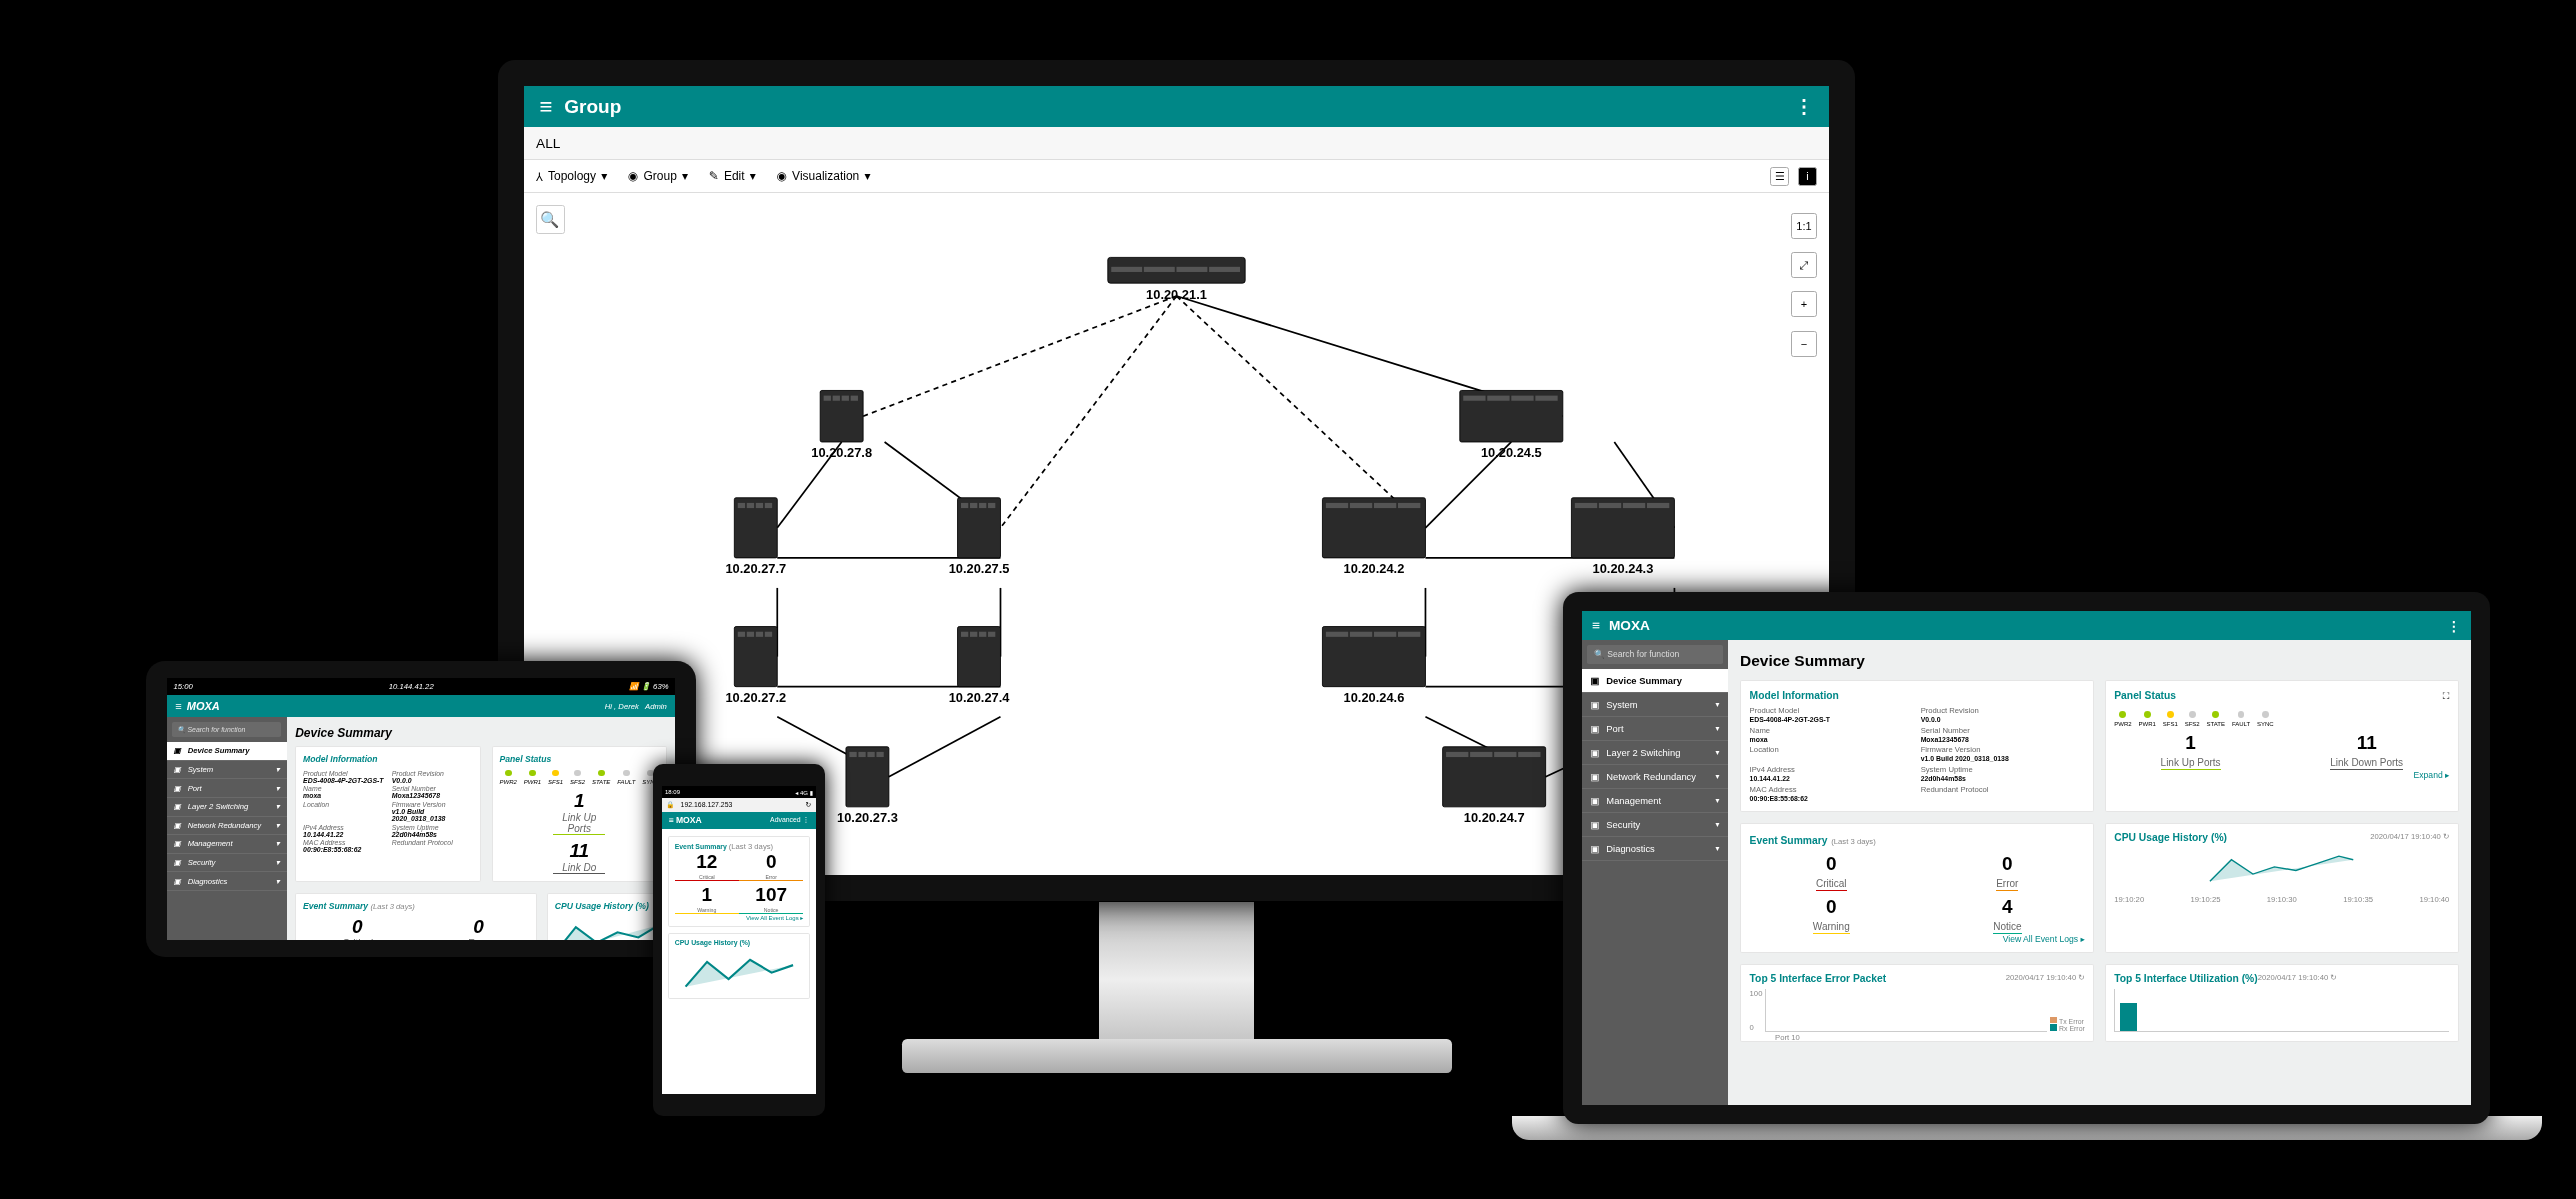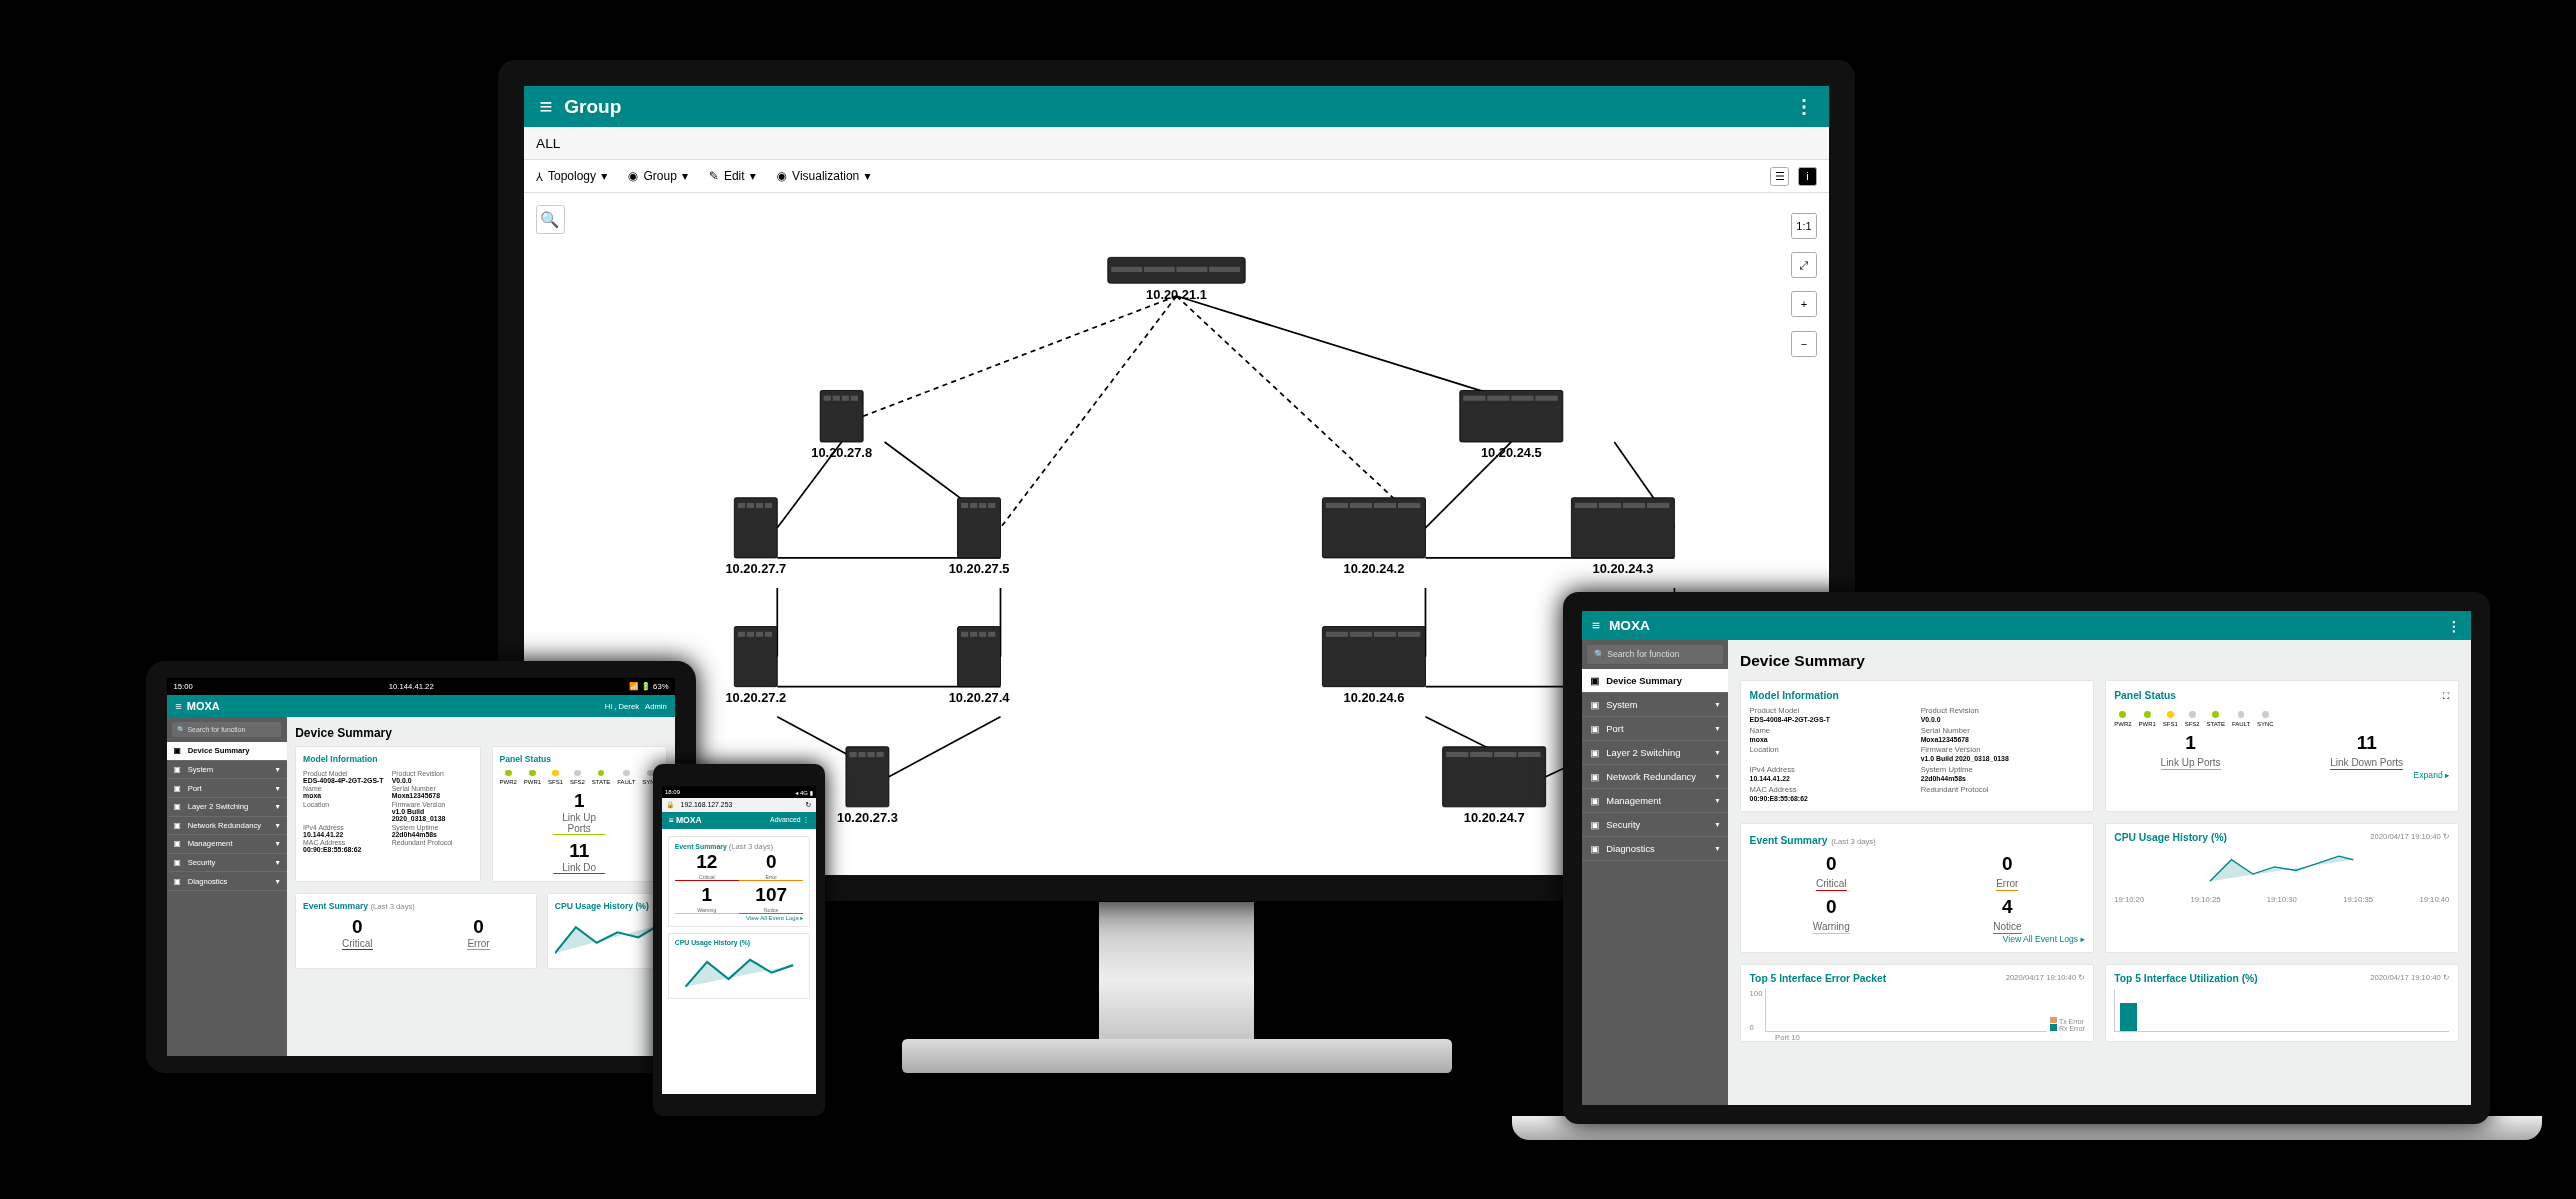--- a/index.html
+++ b/index.html
@@ -56,21 +56,21 @@
   .mox-row .card{ flex:1; }
 
   .stat-pair { display:flex; gap:17px; justify-content:space-around; text-align:center; margin-top:5.2px;}
   .stat-pair div b{ font-size:19px; display:block;}
   .stat-pair div span{ font-size:10px; color:#666;}
   .led-row { display:flex; gap:6.9px; font-size:6px; text-align:center; margin:5.2px 0 1.7px;}
   .led { width:6.9px;height:6.9px;border-radius:50%; margin:0 auto 2.6px;}
   .expand-link{ text-align:right; color:#008787; font-size:8.6px; cursor:pointer;}
 
   
-  .tablet { position:absolute; left:146px; top:661px; width:550px; height:412px; background:#111; border-radius:19px; padding:17px 20.6px; box-shadow:0 0 26px #000;}
+  .tablet { position:absolute; left:146px; top:661px; width:550px; height:296px; background:#111; border-radius:19px; padding:17px 20.6px; box-shadow:0 0 26px #000;font-style:italic;}
   .tablet-screen{ width:100%; height:100%; background:#eef0f0; overflow:hidden; position:relative;}
   .tab-status { height:17px; background:#000; color:#fff; font-size:7.7px; display:flex; justify-content:space-between; align-items:center; padding:0 6.9px;}
   .tab-top { height:22px; padding:0 8.6px; font-size:11px; font-weight:bold; justify-content:space-between;}
   .tab-body { display:flex; height:calc(100% - 39px);}
   .tab-side { width:120px; background:#5b5b5b; color:#fff; font-size:7.7px; display:flex; flex-direction:column;}
   .tab-side .mox-item{ padding:4.3px 6.9px; font-size:7.7px;}
   .tab-side .mox-search{ font-size:6.9px; padding:3.4px 5.2px;}
   .tab-main { flex:1; padding:8.6px; font-size:8.6px;}
   .tab-main .mox-h1{font-size:12px; margin-bottom:6.9px;}
   .tab-main .card{ padding:6.9px;}
@@ -425,21 +425,21 @@
               <div style="flex:1;border-left:0.9px solid #ccc;border-bottom:0.9px solid #ccc;height:100%;position:relative">
                 <span class="muted" style="position:absolute;bottom:-10.3px;left:8.6px">Port 10</span>
               </div>
               <div class="muted" style="font-size:6.9px">
                 <div><span style="display:inline-block;width:6.9px;height:6.9px;background:#d96"></span> <span>Tx Error</span></div>
                 <div><span style="display:inline-block;width:6.9px;height:6.9px;background:#088"></span> <span>Rx Error</span></div>
               </div>
             </div>
           </div>
           <div class="card">
-            <div style="display:flex;justify-content:space-between">
+            <div style="display:flex;justify-content:flex-start">
               <span class="card-title">Top 5 Interface Utilization (%)</span>
               <span class="muted"><span>2020/04/17 19:10:40</span> ↻</span>
             </div>
             <div style="display:flex;align-items:flex-end;height:43px;gap:3.4px;border-bottom:0.9px solid #ccc;border-left:0.9px solid #ccc;padding-left:5.2px">
               <div style="width:17px;height:68%;background:#008787"></div>
             </div>
           </div>
         </div>
       </div>
     </div>

